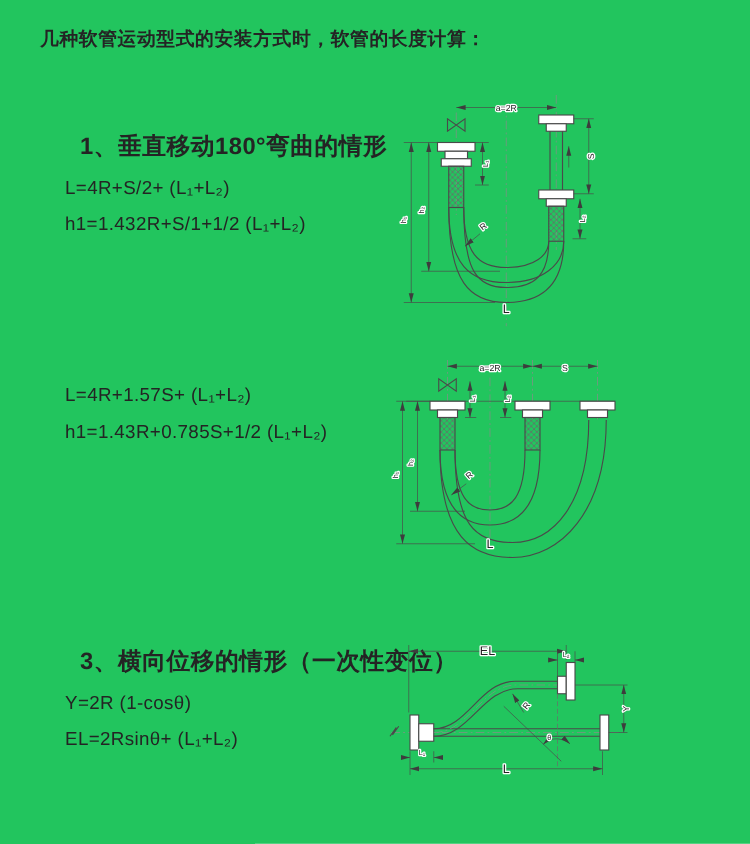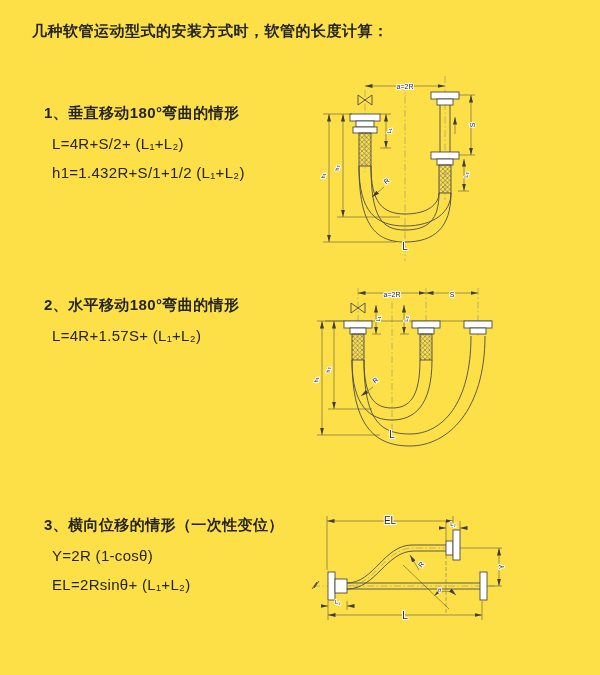--- a/index.html
+++ b/index.html
@@ -1,22 +1,22 @@
 <!DOCTYPE html>
 <html><head>
 <meta charset="utf-8">
 <style>
   html,body{margin:0;padding:0;background:#fff;}
   body{width:600px;height:675px;position:relative;overflow:hidden;
        font-family:"Liberation Sans","DejaVu Sans",sans-serif;color:#242424;}
-  .page{position:absolute;inset:0;background:#fde047;}
+  .page{position:absolute;inset:0;background:#22c55e;}
   .title{position:absolute;left:32px;top:22px;font-size:15px;font-weight:bold;letter-spacing:.5px;}
   .section{position:absolute;left:44px;}
   #sec1{top:104px;} #sec2{top:296px;} #sec3{top:516px;}
-  .heading{font-size:15px;font-weight:bold;letter-spacing:.4px;}
+  .heading{font-size:19px;font-weight:bold;letter-spacing:.4px;margin-left:20px;}
   .formula{font-size:15px;margin-left:8px;margin-top:12px;line-height:17px;letter-spacing:.3px;}
   svg.diagram{position:absolute;}
   #d1{left:308px;top:70px;}
   #d2{left:308px;top:278px;}
   #d3{left:298px;top:503px;}
   .dln{fill:none;stroke:#4a4a4a;stroke-width:.9;}
   .dfill{fill:#ffffff;stroke:#4a4a4a;stroke-width:.9;}
   .dim{fill:none;stroke:#4a4a4a;stroke-width:.55;}
   .cl{fill:none;stroke:#8a8a8a;stroke-width:.55;stroke-dasharray:7 2.5 1.5 2.5;}
   .dsh{fill:none;stroke:#6a6a6a;stroke-width:.55;stroke-dasharray:4 2;}
@@ -110,22 +110,22 @@
       <line class="dim" x1="35" y1="44" x2="35" y2="147" marker-start="url(#aE)" marker-end="url(#aE)"></line>
       <line class="dim" x1="15" y1="172" x2="88" y2="172"></line>
       <line class="dim" x1="29" y1="147" x2="92" y2="147"></line>
       <text class="t sm" x="17" y="106" text-anchor="middle" transform="rotate(-90 17 106)">h₁</text>
       <text class="t sm" x="31" y="98" text-anchor="middle" transform="rotate(-90 31 98)">h₂</text>
     </g>
     <text class="t big" x="97" y="180" text-anchor="middle">L</text>
   </svg>
 
   <div class="section" id="sec2">
-    <div class="heading">2、水平移动180°弯曲的情形</div>
     <div class="formula">L=4R+1.57S+ (L₁+L₂)</div>
+    <div class="formula">h1=1.43R+0.785S+1/2 (L₁+L₂)</div>
   </div>
 
   <svg id="d2" class="diagram" width="292" height="190" viewBox="0 0 292 190">
     <g>
       <path class="cl" d="M50,10 V60"></path>
       <path class="cl" d="M118,10 V60"></path>
       <path class="cl" d="M170,10 V58"></path>
       <path class="cl" d="M84,24 V152"></path>
     </g>
     <g>

